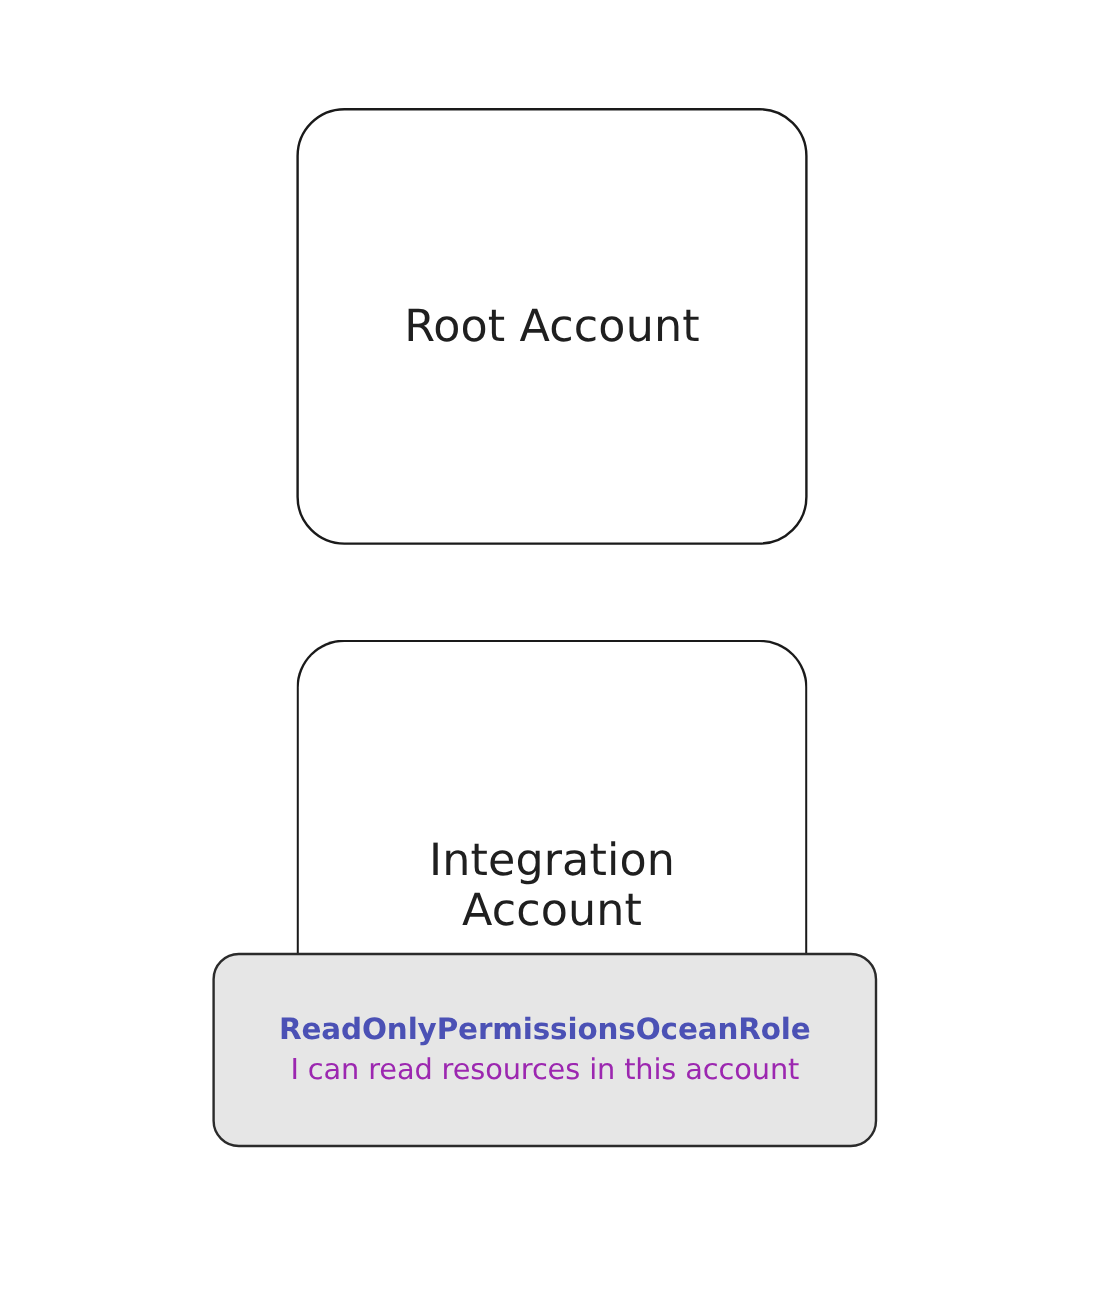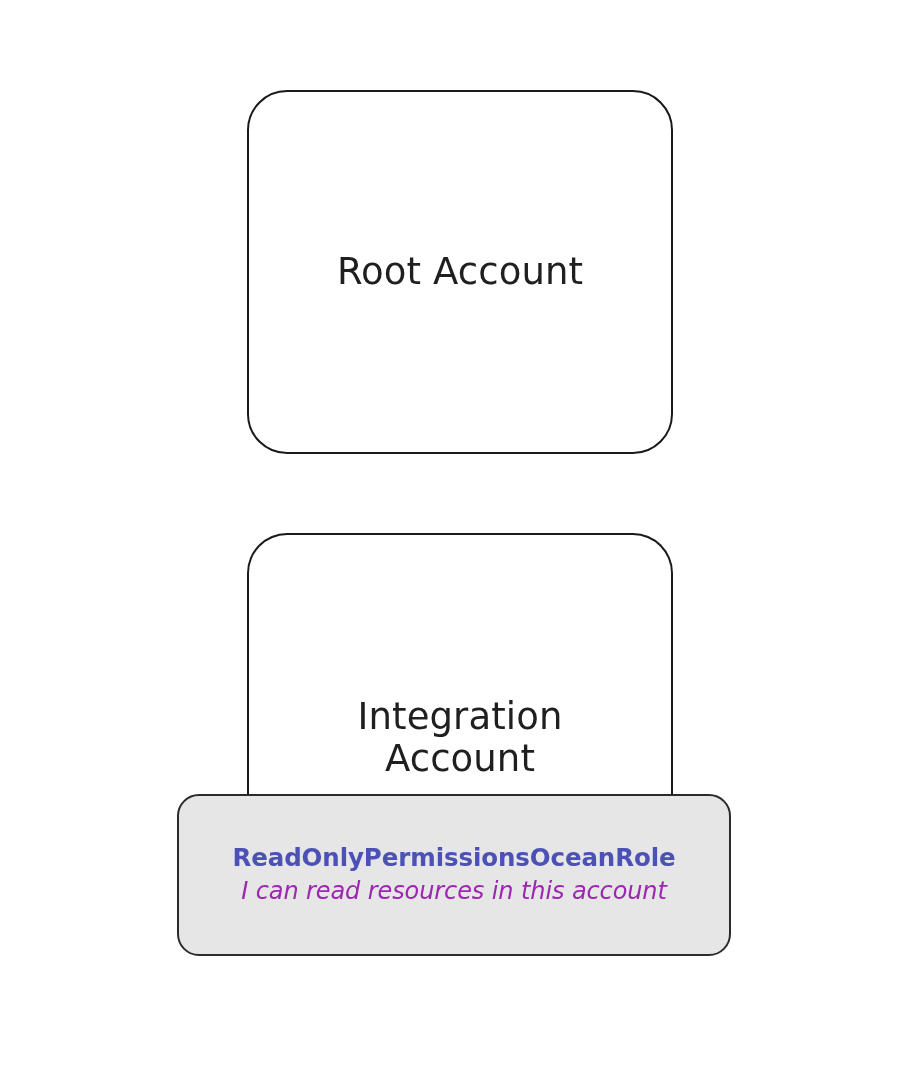--- a/index.html
+++ b/index.html
@@ -84,21 +84,20 @@
     font-weight: bold;
     color: #4b51b5;
     line-height: 1.18;
     letter-spacing: -0.1px;
     margin: 0;
     user-select: none;
   }
 
   .role-description {
     font-size: 24px;
-    font-style: italic;
     color: #9c27b0;
     line-height: 1.2;
     margin: 4px 0 0 0;
     letter-spacing: -0.1px;
     user-select: none;
   }
 </style>
 </head>
 <body>
 

